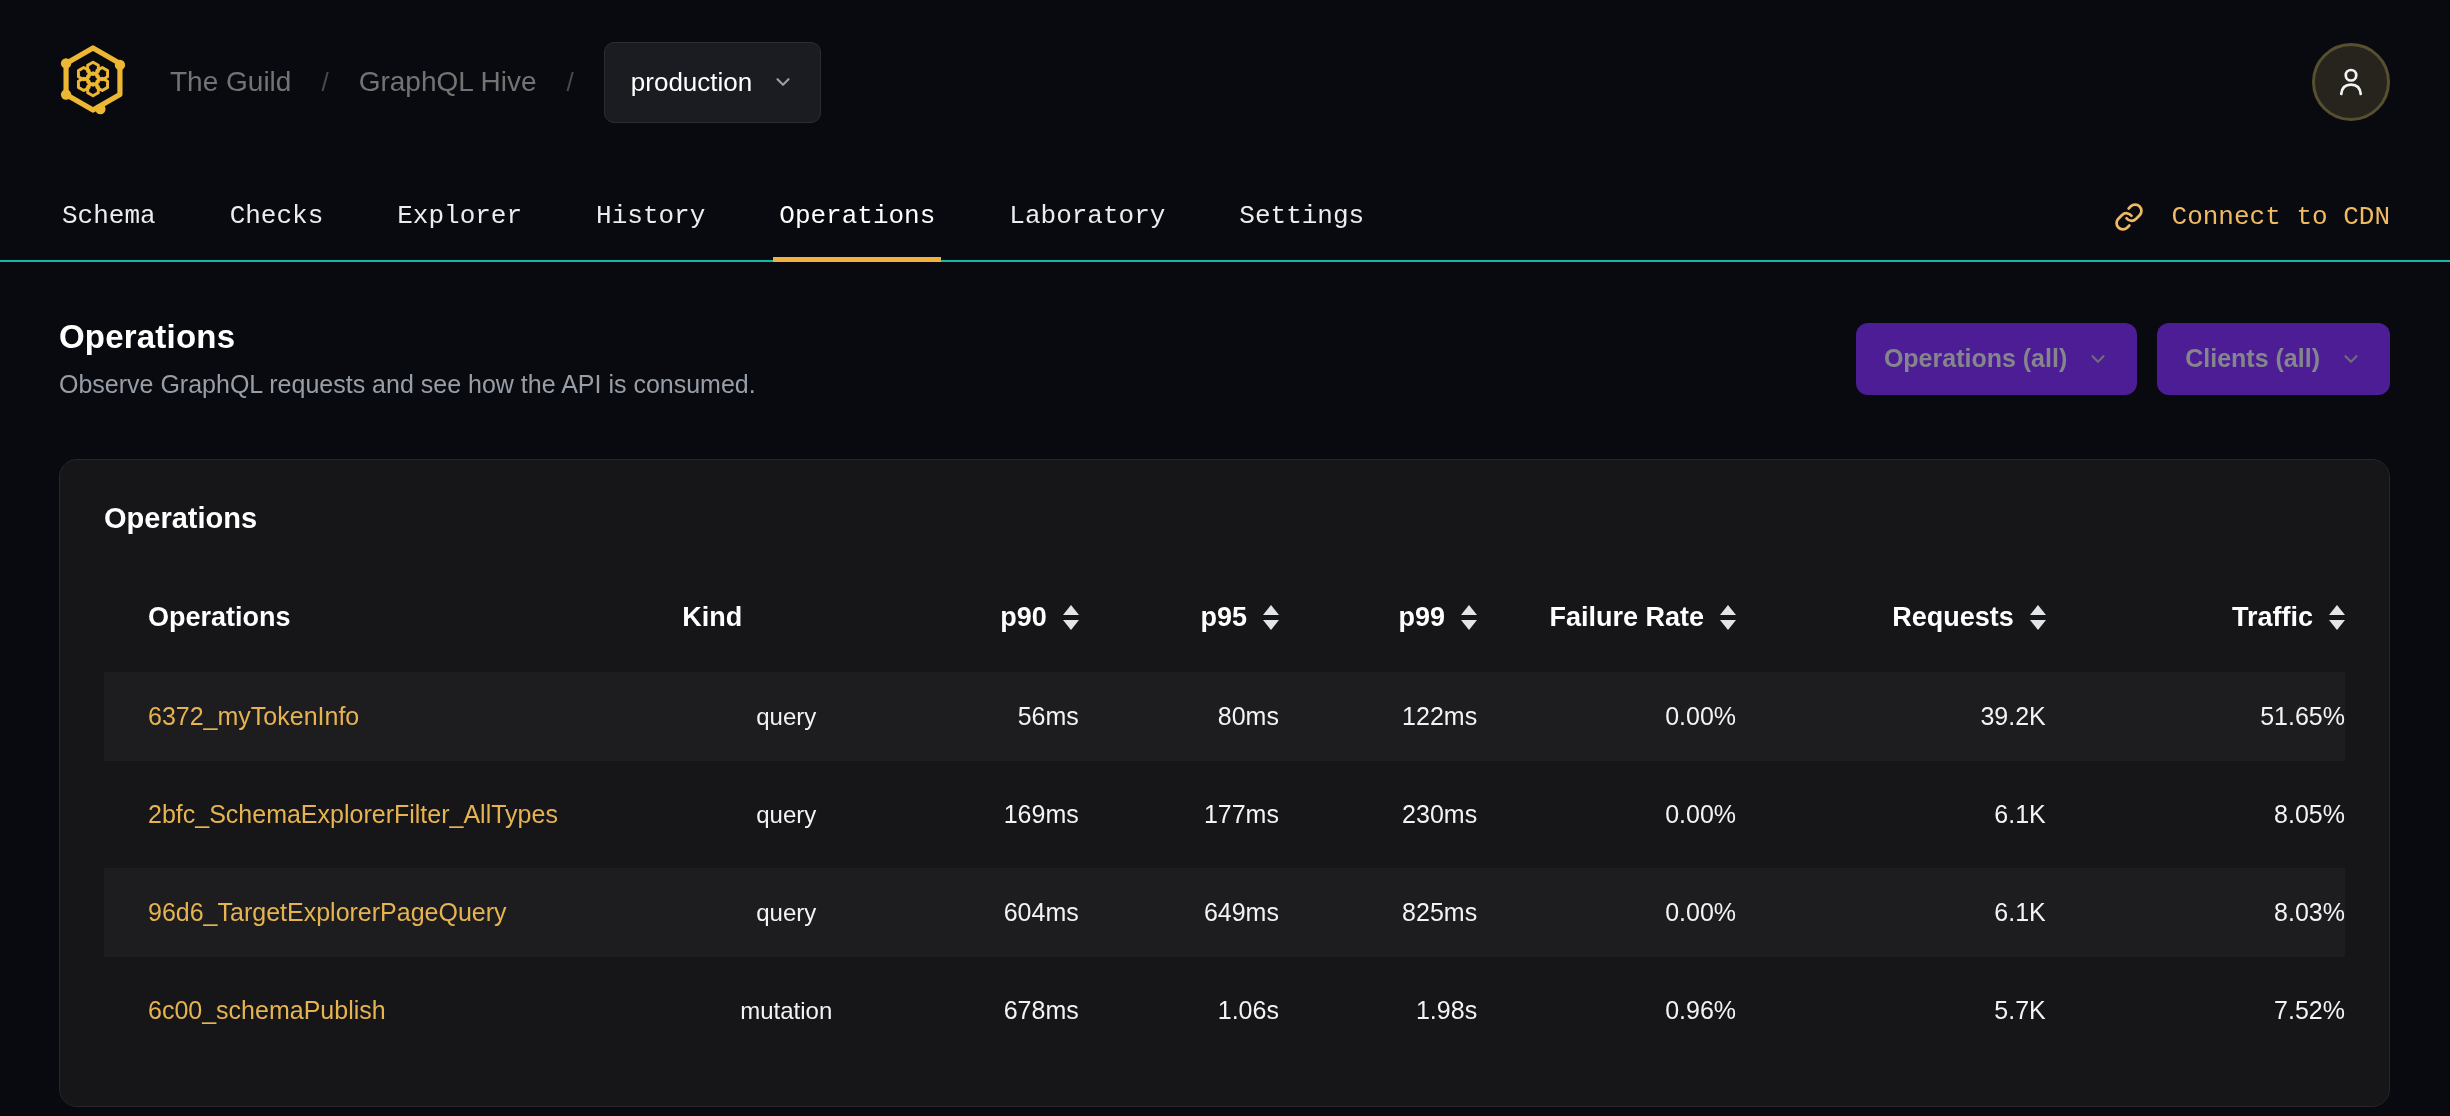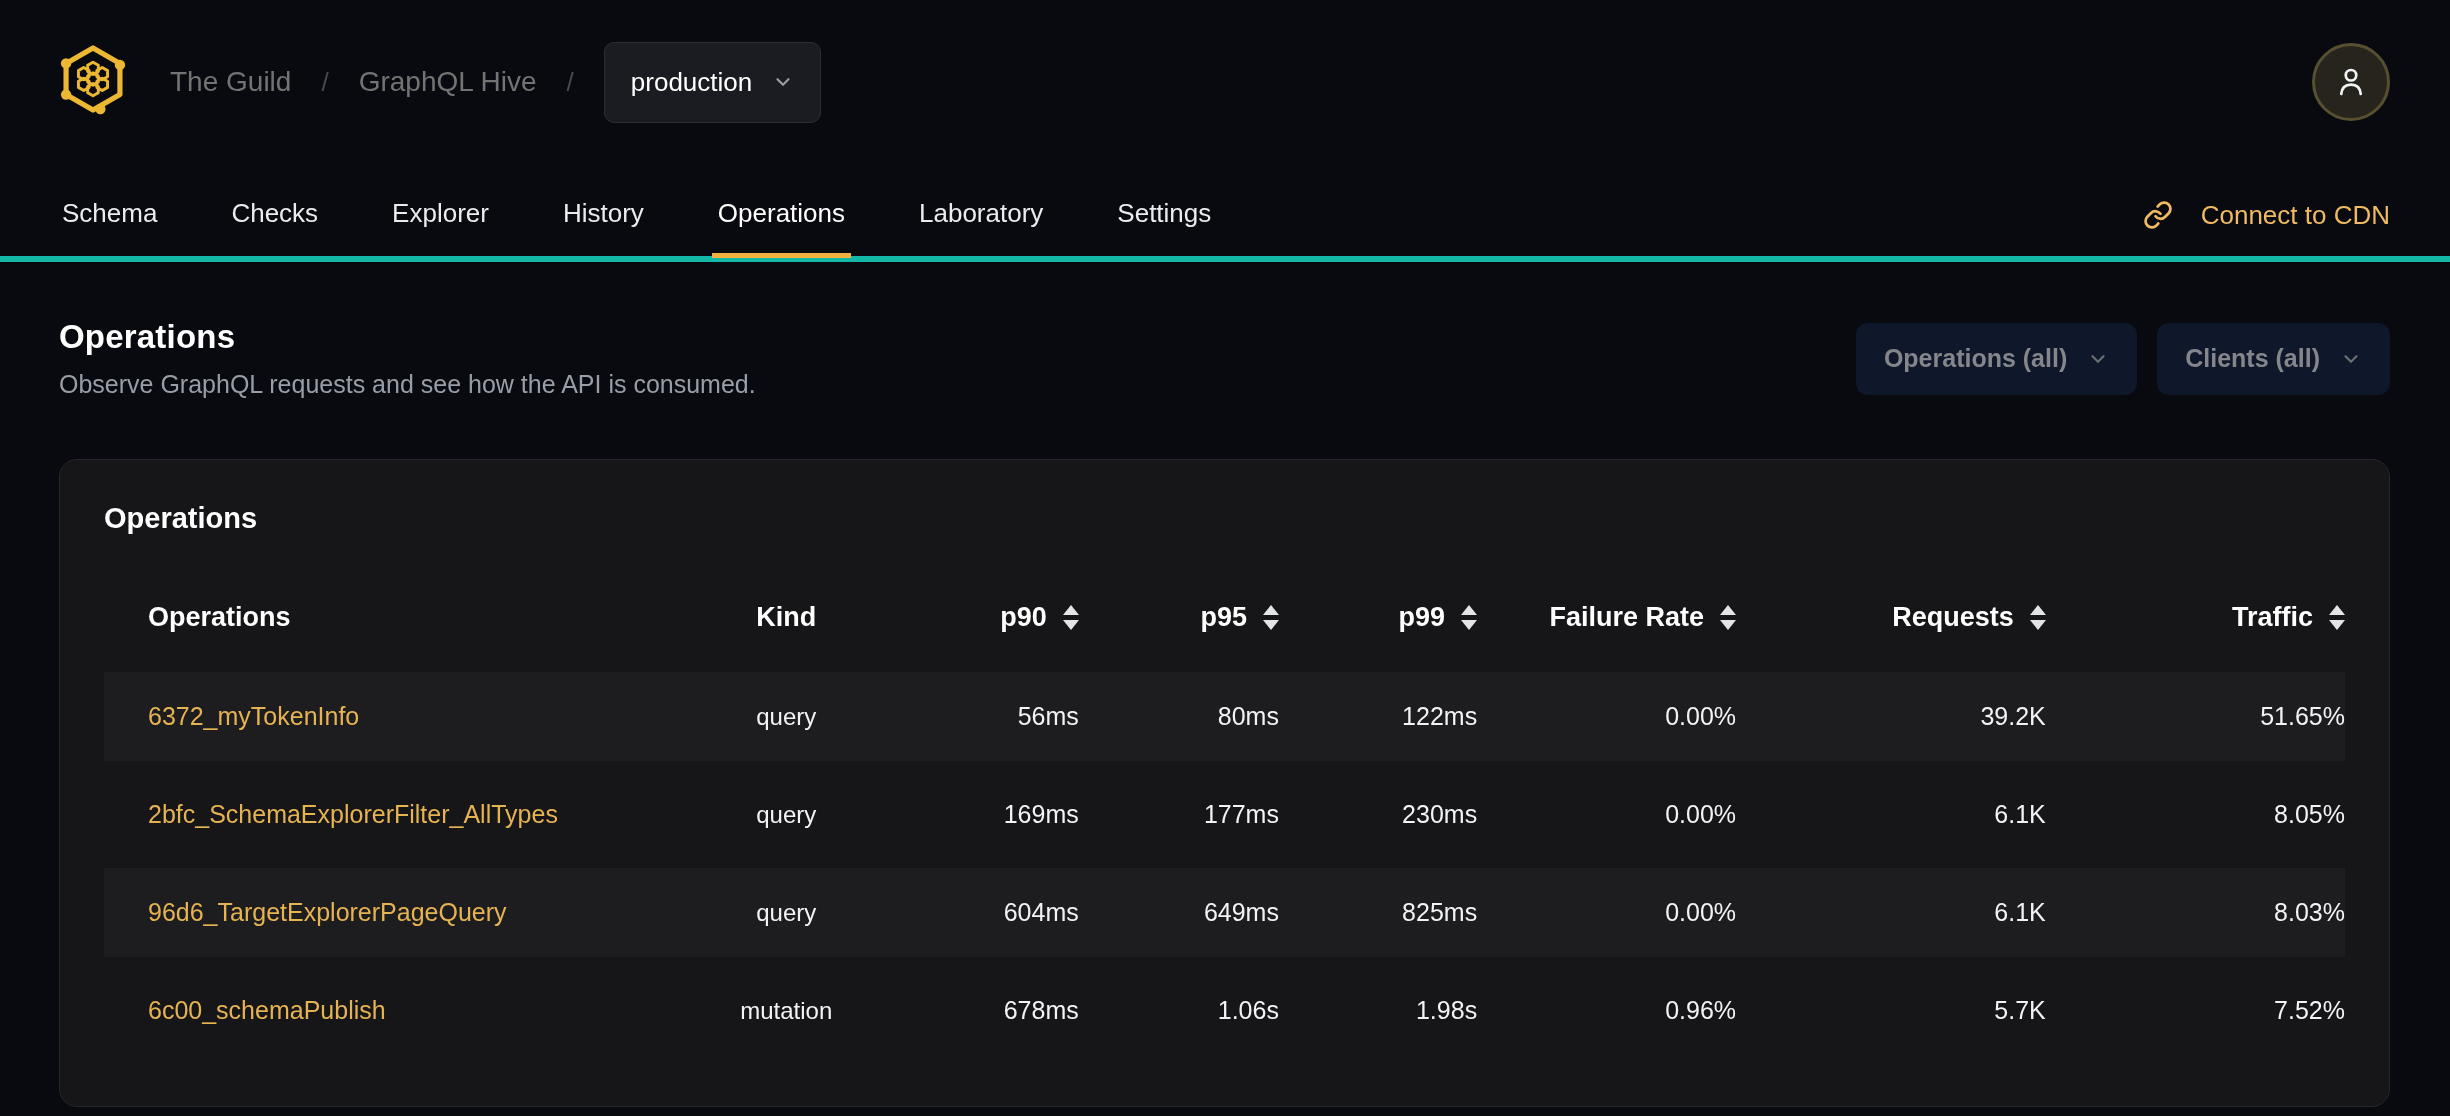--- a/index.html
+++ b/index.html
@@ -36,21 +36,22 @@
     cursor: pointer;
   }
   .avatar svg { width: 36px; height: 36px; stroke: #f2f3f5; stroke-width: 1.8; fill: none;
                 stroke-linecap: round; }
 
   
   .tabbar {
     display: flex; align-items: stretch;
     margin-top: 50px; height: 88px;
     padding: 0 60px 0 56px;
-    border-bottom: 6px solid #14b8a6;
+    border-bottom: 2px solid #14b8a6;
+    font-family: Liberation Mono, monospace;
   }
   .tab {
     display: flex; align-items: center;
     margin-right: 62px; padding: 0 6px;
     font-size: 26px; color: #ebecee;
     border-bottom: 5px solid transparent;
     margin-bottom: -2px; cursor: pointer;
   }
   .tab.active { color: #ffffff; border-bottom-color: #f1b13f; }
   .cdn-link {
@@ -62,21 +63,21 @@
 
   
   main { padding: 56px 60px 0 59px; }
   .page-header { display: flex; align-items: center; justify-content: space-between; }
   h1.page-title { font-size: 33px; font-weight: 700; letter-spacing: .2px; }
   .page-sub { margin-top: 14px; font-size: 25px; color: #989ea8; }
   .filters { display: flex; gap: 20px; }
   .filter {
     display: flex; align-items: center; gap: 20px;
     height: 72px; padding: 0 28px;
-    background: #0f172a; border: none; border-radius: 12px;
+    background: #4c1d95; border: none; border-radius: 12px;
     font-size: 25px; font-weight: 600; color: #ffffff;
     font-family: inherit; cursor: pointer;
   }
   .filter.dim { color: #85868c; }
   .filter.dim .chev { stroke: #6d6e74; }
   .filter .chev { stroke: #c7c9ce; }
 
   
   .card {
     margin-top: 60px;
@@ -89,21 +90,21 @@
   .card-title { font-size: 29px; font-weight: 700; }
   .card-sub { margin-top: 14px; font-size: 25px; color: #b9bcc3; }
 
   table { width: 100%; margin-top: 30px; border-collapse: separate; border-spacing: 0 9px; }
   th {
     font-size: 27px; font-weight: 700; color: #ffffff;
     padding: 28px 0 30px 0; white-space: nowrap;
   }
   .th-inner { display: flex; align-items: center; }
   .th-inner.left { justify-content: flex-start; padding-left: 44px; }
-  .th-inner.center { justify-content: center; }
+  .th-inner.center { }
   .th-inner.right { justify-content: flex-end; }
   .sort { display: inline-flex; flex-direction: column; gap: 5px; margin-left: 16px; cursor: pointer; }
   .sort i { display: block; width: 0; height: 0;
             border-left: 8px solid transparent; border-right: 8px solid transparent; }
   .sort .up { border-bottom: 10px solid #e2e4e8; }
   .sort .down { border-top: 10px solid #e2e4e8; }
 
   tbody tr { height: 89px; }
   tbody tr:nth-child(odd) { background: #1d1d20; }
   td { font-size: 25px; color: #f2f3f5; white-space: nowrap; }

